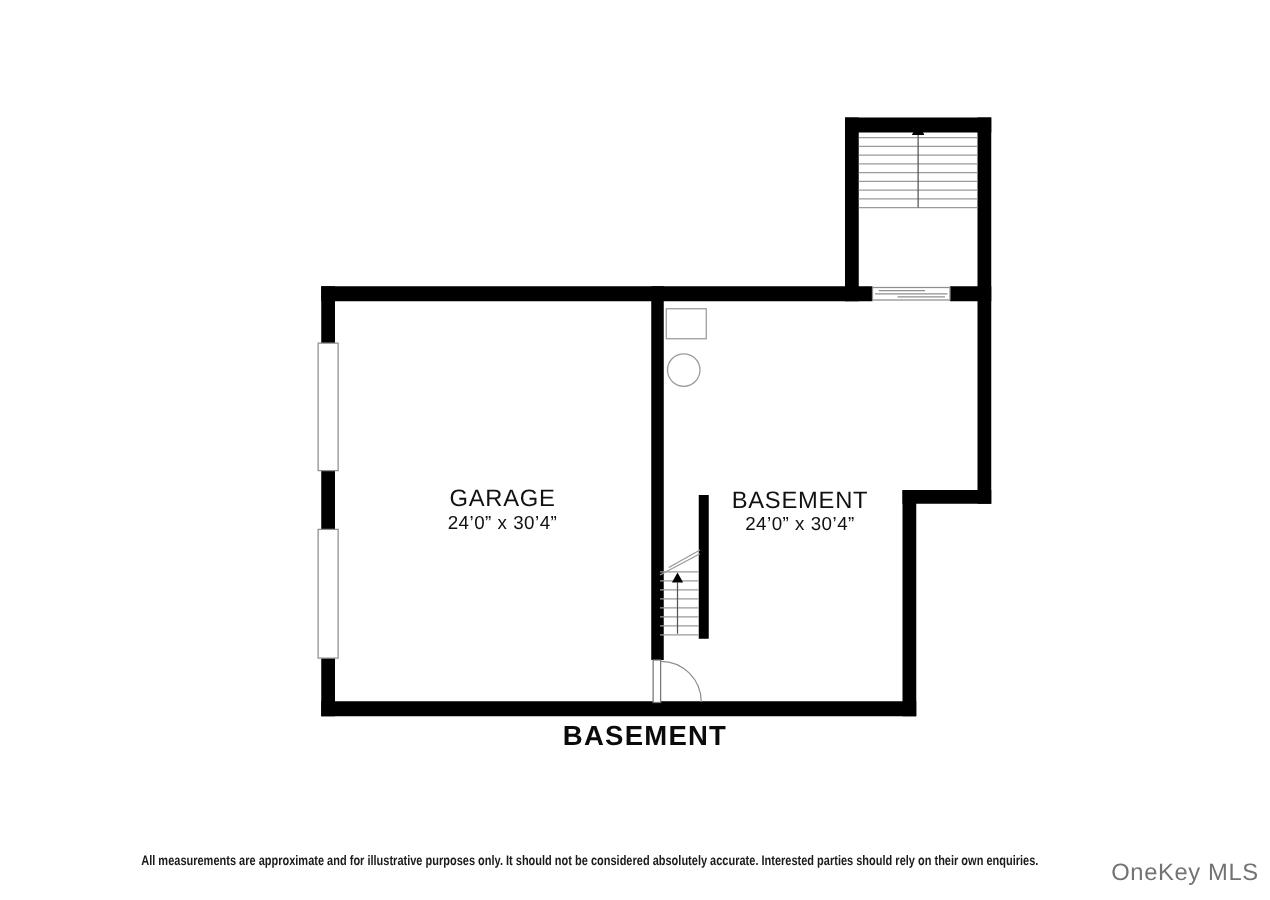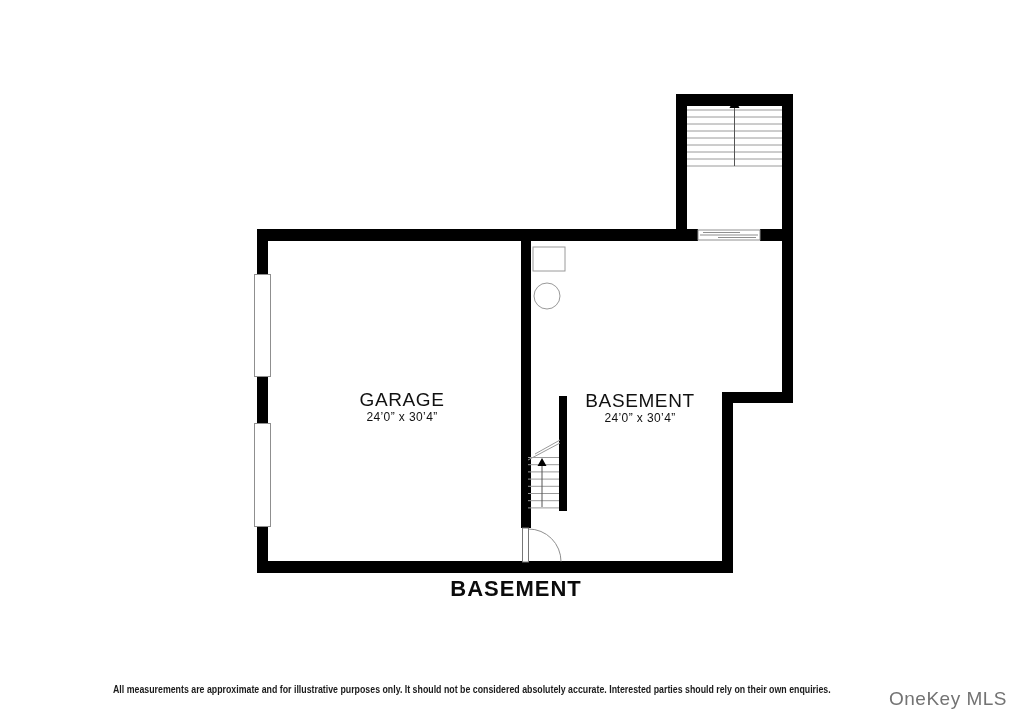--- a/index.html
+++ b/index.html
@@ -12,21 +12,21 @@
   }
   #plan-svg{position:absolute;left:0;top:0;}
   .label{
     position:absolute;
     color:#111;
     white-space:nowrap;
     text-align:center;
     transform:translateX(-50%);
   }
   .room-name{font-size:19px;letter-spacing:0.6px;}
-  .room-dims{font-size:12px;letter-spacing:0.4px;}
+  .room-dims{font-size:15px;letter-spacing:0.4px;}
   .plan-title{font-size:22px;font-weight:bold;letter-spacing:1px;color:#0b0b0b;}
   .disclaimer{
     position:absolute;
     left:113px;top:683px;
     font-size:11px;font-weight:bold;color:#1a1a1a;
     white-space:nowrap;
     transform:scaleX(0.8);
     transform-origin:left top;
   }
   .watermark{

